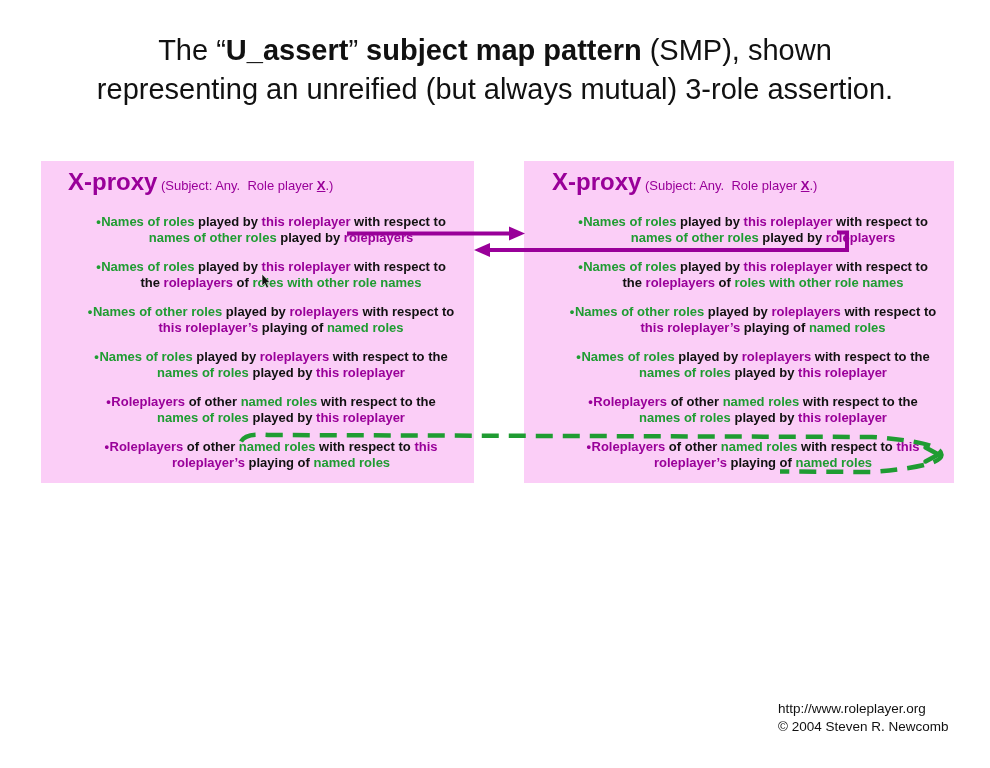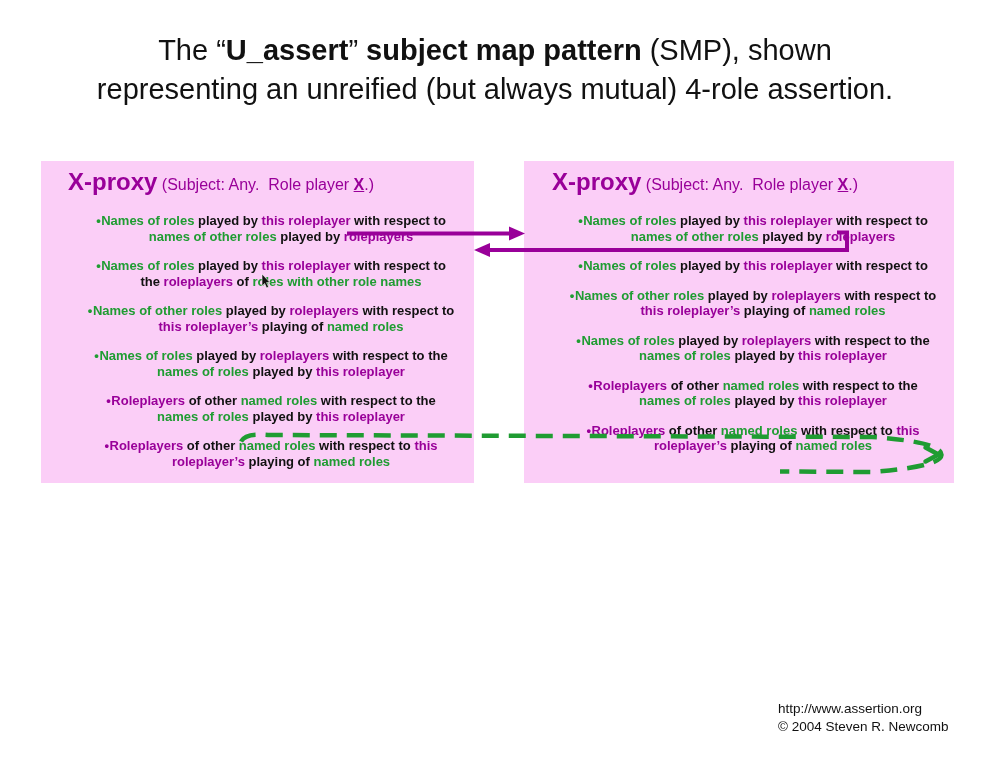--- a/index.html
+++ b/index.html
@@ -25,40 +25,40 @@
   .cp{color:var(--purple);}
   .ck{color:var(--text);}
   .proxy-box{
     position:absolute;top:161px;height:322px;background:var(--box-bg);
     padding:9px 0 0 27px;overflow:hidden;
   }
   .box-left{left:41px;width:433px;}
   .box-right{left:524px;width:430px;padding-left:28px;}
   .box-header{line-height:24px;margin-bottom:16px;white-space:nowrap;}
   .box-title{color:var(--purple);font-weight:bold;font-size:24px;}
-  .box-subtitle{color:var(--purple);font-size:16px;}
+  .box-subtitle{color:var(--purple);font-size:13px;}
   .box-subtitle .xu{font-weight:bold;text-decoration:underline;}
   .bullet{font-size:13px;font-weight:bold;line-height:15.5px;margin-bottom:14px;white-space:nowrap;text-align:center;}
   .bullet .l2{margin-left:20px;}
   .bullet .marker{letter-spacing:0.5px;}
   .footer{position:absolute;left:778px;top:700px;font-size:13.5px;line-height:17.5px;color:var(--text);}
   svg.overlay{position:absolute;left:0;top:0;pointer-events:none;}
   .stroke-purple{stroke:var(--purple);}
   .fill-purple{fill:var(--purple);}
   .stroke-green{stroke:var(--green);}
   .cursor{position:absolute;left:261px;top:274px;width:11px;height:15px;}
 </style>
 </head>
 <body>
 
 <div class="slide">
 
   <div class="title">
     <div><span class="cr">The “</span><span class="cb">U_assert</span><span class="cr">” </span><span class="cb">subject map pattern</span><span class="cr"> (SMP), shown</span></div>
-    <div class="cr">representing an unreified (but always mutual) 4-role assertion.</div>
+    <div class="cr">representing an unreified (but always mutual) 3-role assertion.</div>
   </div>
 
   <div class="proxy-box box-left">
     <div class="box-header">
       <span class="box-title">X-proxy</span><span class="box-subtitle"><span> (Subject: Any.&nbsp; Role player </span><span class="xu">X</span><span>.)</span></span>
     </div>
     <div class="bullets">
         <div class="bullet">
           <div class="l1"><span class="marker cg">•</span><span class="cg">Names of roles</span><span class="ck"> played by </span><span class="cp">this roleplayer</span><span class="ck"> with respect to</span></div>
           <div class="l2"><span class="cg">names of other roles</span><span class="ck"> played by </span><span class="cp">roleplayers</span></div>
@@ -90,20 +90,21 @@
     <div class="box-header">
       <span class="box-title">X-proxy</span><span class="box-subtitle"><span> (Subject: Any.&nbsp; Role player </span><span class="xu">X</span><span>.)</span></span>
     </div>
     <div class="bullets">
         <div class="bullet">
           <div class="l1"><span class="marker cg">•</span><span class="cg">Names of roles</span><span class="ck"> played by </span><span class="cp">this roleplayer</span><span class="ck"> with respect to</span></div>
           <div class="l2"><span class="cg">names of other roles</span><span class="ck"> played by </span><span class="cp">roleplayers</span></div>
         </div>
         <div class="bullet">
           <div class="l1"><span class="marker cg">•</span><span class="cg">Names of roles</span><span class="ck"> played by </span><span class="cp">this roleplayer</span><span class="ck"> with respect to</span></div>
+          <div class="l2"><span class="ck">the </span><span class="cp">roleplayers</span><span class="ck"> of </span><span class="cg">roles with other role names</span></div>
         </div>
         <div class="bullet">
           <div class="l1"><span class="marker cg">•</span><span class="cg">Names of other roles</span><span class="ck"> played by </span><span class="cp">roleplayers</span><span class="ck"> with respect to</span></div>
           <div class="l2"><span class="cp">this roleplayer’s</span><span class="ck"> playing of </span><span class="cg">named roles</span></div>
         </div>
         <div class="bullet">
           <div class="l1"><span class="marker cg">•</span><span class="cg">Names of roles</span><span class="ck"> played by </span><span class="cp">roleplayers</span><span class="ck"> with respect to the</span></div>
           <div class="l2"><span class="cg">names of roles</span><span class="ck"> played by </span><span class="cp">this roleplayer</span></div>
         </div>
         <div class="bullet">
@@ -127,17 +128,17 @@
 
     <path class="stroke-green" fill="none" stroke-width="4.5" stroke-dasharray="17 10" d="M241,441.5 C245,434.5 253,434 268,435 L872,437 C908,439.5 942,444.5 941.5,455 C941,464.5 908,469 872,472 L780,471.5"></path>
     <path class="stroke-green" fill="none" stroke-width="4.5" stroke-linecap="round" stroke-linejoin="round" d="M925.5,447.5 L938.5,454.5 L925.5,461.5"></path>
   </svg>
 
   <svg class="cursor" viewBox="0 0 11 15">
     <polygon points="1,0 1,12 3.6,9.4 5.6,14 7.6,13 5.6,8.6 9,8.6" fill="#111111" stroke="#ffffff" stroke-width="0.6"></polygon>
   </svg>
 
   <div class="footer">
-    <div>http://www.assertion.org</div>
+    <div>http://www.roleplayer.org</div>
     <div>© 2004 Steven R. Newcomb</div>
   </div>
 
 </div>
 
 </body></html>

